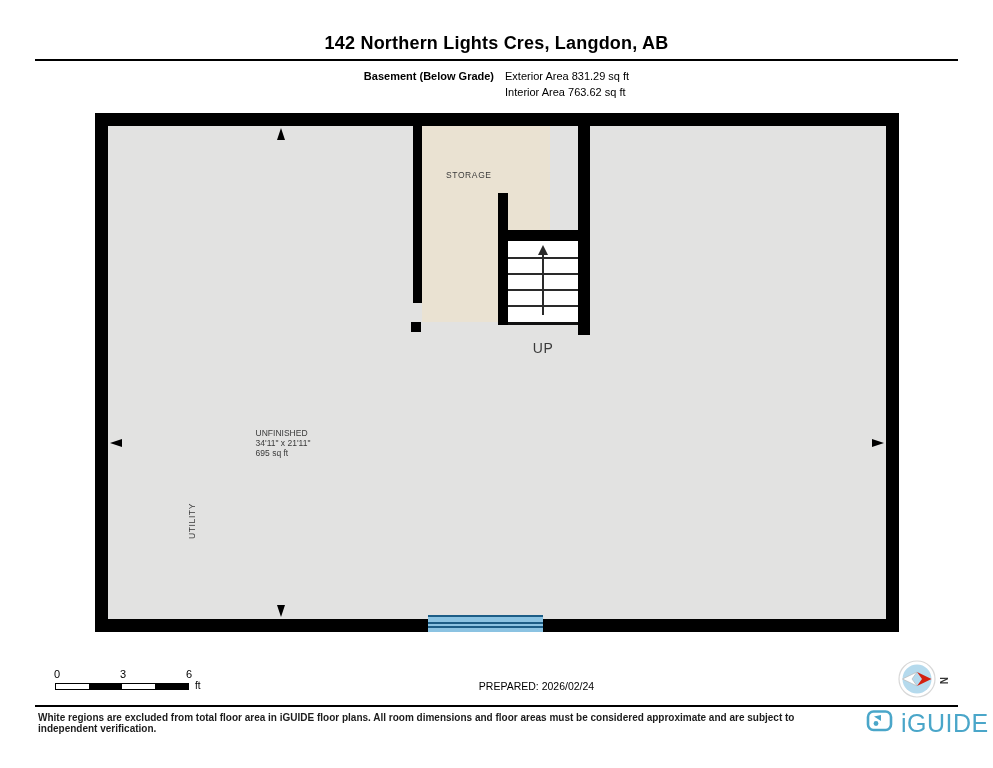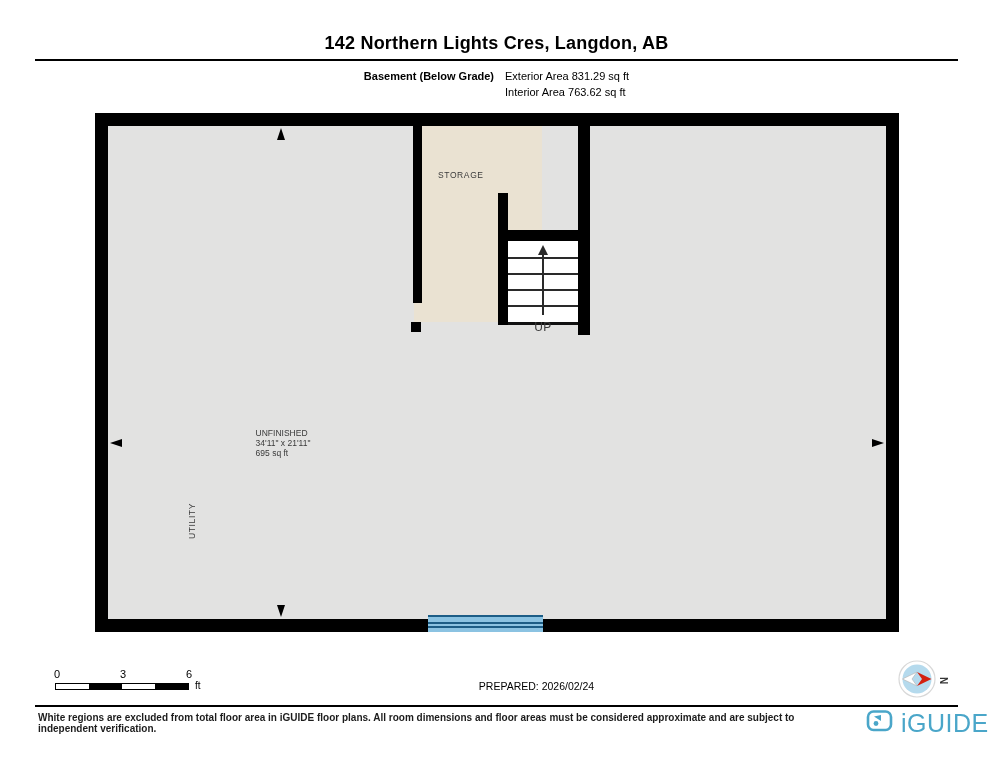--- a/index.html
+++ b/index.html
@@ -12,34 +12,34 @@
   .title-rule{position:absolute;top:59px;left:35px;width:923px;height:2px;background:#000;}
   .subtitle{position:absolute;top:68px;left:0;width:100%;display:flex;
             justify-content:center;align-items:flex-start;gap:11px;font-size:11px;}
   .floor-label{font-weight:bold;line-height:16px;}
   .areas{line-height:16px;text-align:left;}
 
   
   .plan{position:absolute;left:95px;top:113px;width:804px;height:519px;
         border:13px solid #000;box-sizing:border-box;background:var(--floor,#e2e2e1);}
   .wall{position:absolute;background:#000;}
-  .room-storage{position:absolute;left:306px;top:0;width:128px;height:196px;
+  .room-storage{position:absolute;left:314px;top:0;width:128px;height:196px;
                 background:var(--beige,#eae2d2);}
   .room-label{position:absolute;font-size:8.5px;color:#3a3a3a;letter-spacing:.6px;white-space:nowrap;}
   .storage-label{left:24px;top:44px;}
   .stairwell{position:absolute;left:400px;top:115px;width:70px;height:84px;background:#fff;
              border-bottom:3px solid #111;box-sizing:border-box;}
   .tread{position:absolute;left:0;width:100%;height:2px;background:#2a2a2a;}
   .stair-arrow{position:absolute;left:50%;top:13px;bottom:7px;width:2px;background:#2a2a2a;
                transform:translateX(-50%);}
   .stair-arrow:before{content:"";position:absolute;top:-9px;left:50%;transform:translateX(-50%);
                width:0;height:0;border-left:5px solid transparent;border-right:5px solid transparent;
                border-bottom:10px solid #2a2a2a;}
-  .up-label{position:absolute;left:400px;top:194px;width:70px;text-align:center;
-            font-size:12px;color:#3a3a3a;letter-spacing:.5px;}
+  .up-label{position:absolute;left:400px;top:214px;width:70px;text-align:center;
+            font-size:14px;color:#3a3a3a;letter-spacing:.5px;}
   .unfinished{position:absolute;left:175px;top:302px;transform:translateX(-50%);
               text-align:left;font-size:8.5px;line-height:10px;color:#3a3a3a;white-space:nowrap;}
   .utility{position:absolute;left:84px;top:395px;transform:translate(-50%,-50%) rotate(-90deg);
            font-size:8.5px;color:#3a3a3a;letter-spacing:.6px;}
   .window{position:absolute;left:320px;top:489px;width:115px;height:17px;
           background:var(--win-light,#8bc3e2);border-top:2px solid var(--win-dark,#1c5d86);
           box-sizing:border-box;z-index:3;}
   .window .pane{position:absolute;left:0;width:100%;height:2px;background:var(--win-dark,#1c5d86);}
   .tri{position:absolute;width:0;height:0;}
   .arrow-up{left:169px;top:2px;border-left:4px solid transparent;border-right:4px solid transparent;

